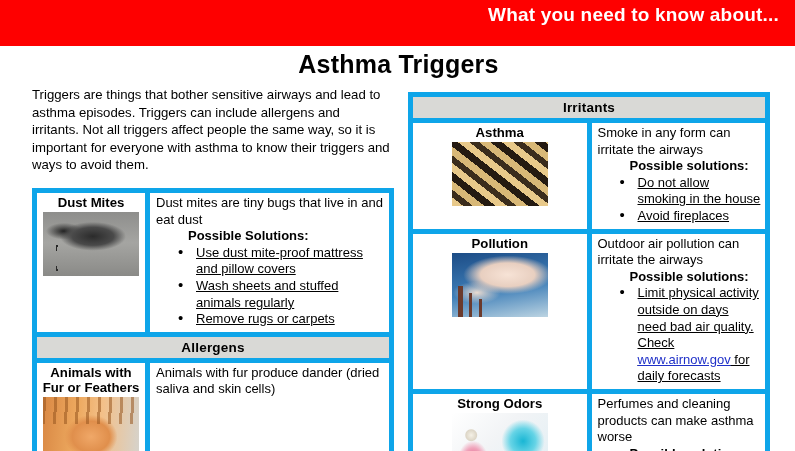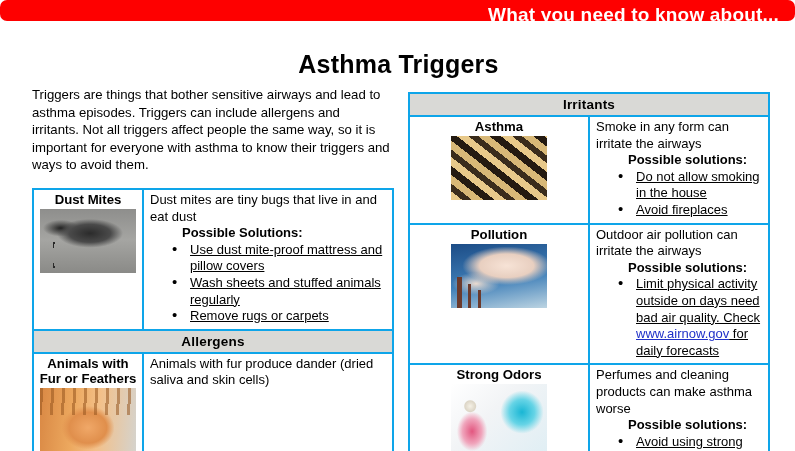--- a/index.html
+++ b/index.html
@@ -14,23 +14,22 @@
     font-family: "Liberation Sans", sans-serif;
     color: #000000;
     position: relative;
   }
 
   
   .banner {
     position: absolute;
     left: 0; top: 0;
     width: 795px;
-    height: 21px;
+    height: 46px;
     background: #fe0000;
-    border-radius: 7px;
   }
   .banner-text {
     position: absolute;
     right: 16px;
     top: 4px;
     color: #ffffff;
     font-size: 19px;
     font-weight: bold;
     letter-spacing: .2px;
     white-space: nowrap;
@@ -69,21 +68,21 @@
 
   
   table.trigger-table {
     border-collapse: collapse;
     width: 100%;
     table-layout: fixed;
     margin-bottom: 0;
   }
   table.trigger-table td,
   table.trigger-table th {
-    border: 2px solid #0ea5e9;
+    border: 5px solid #0ea5e9;
     vertical-align: top;
     padding: 0;
   }
   .section-head {
     background: #d9d9d6;
     text-align: center;
     font-size: 13.5px;
     font-weight: bold;
     padding: 3px 0 3px 0 !important;
     letter-spacing: .2px;

